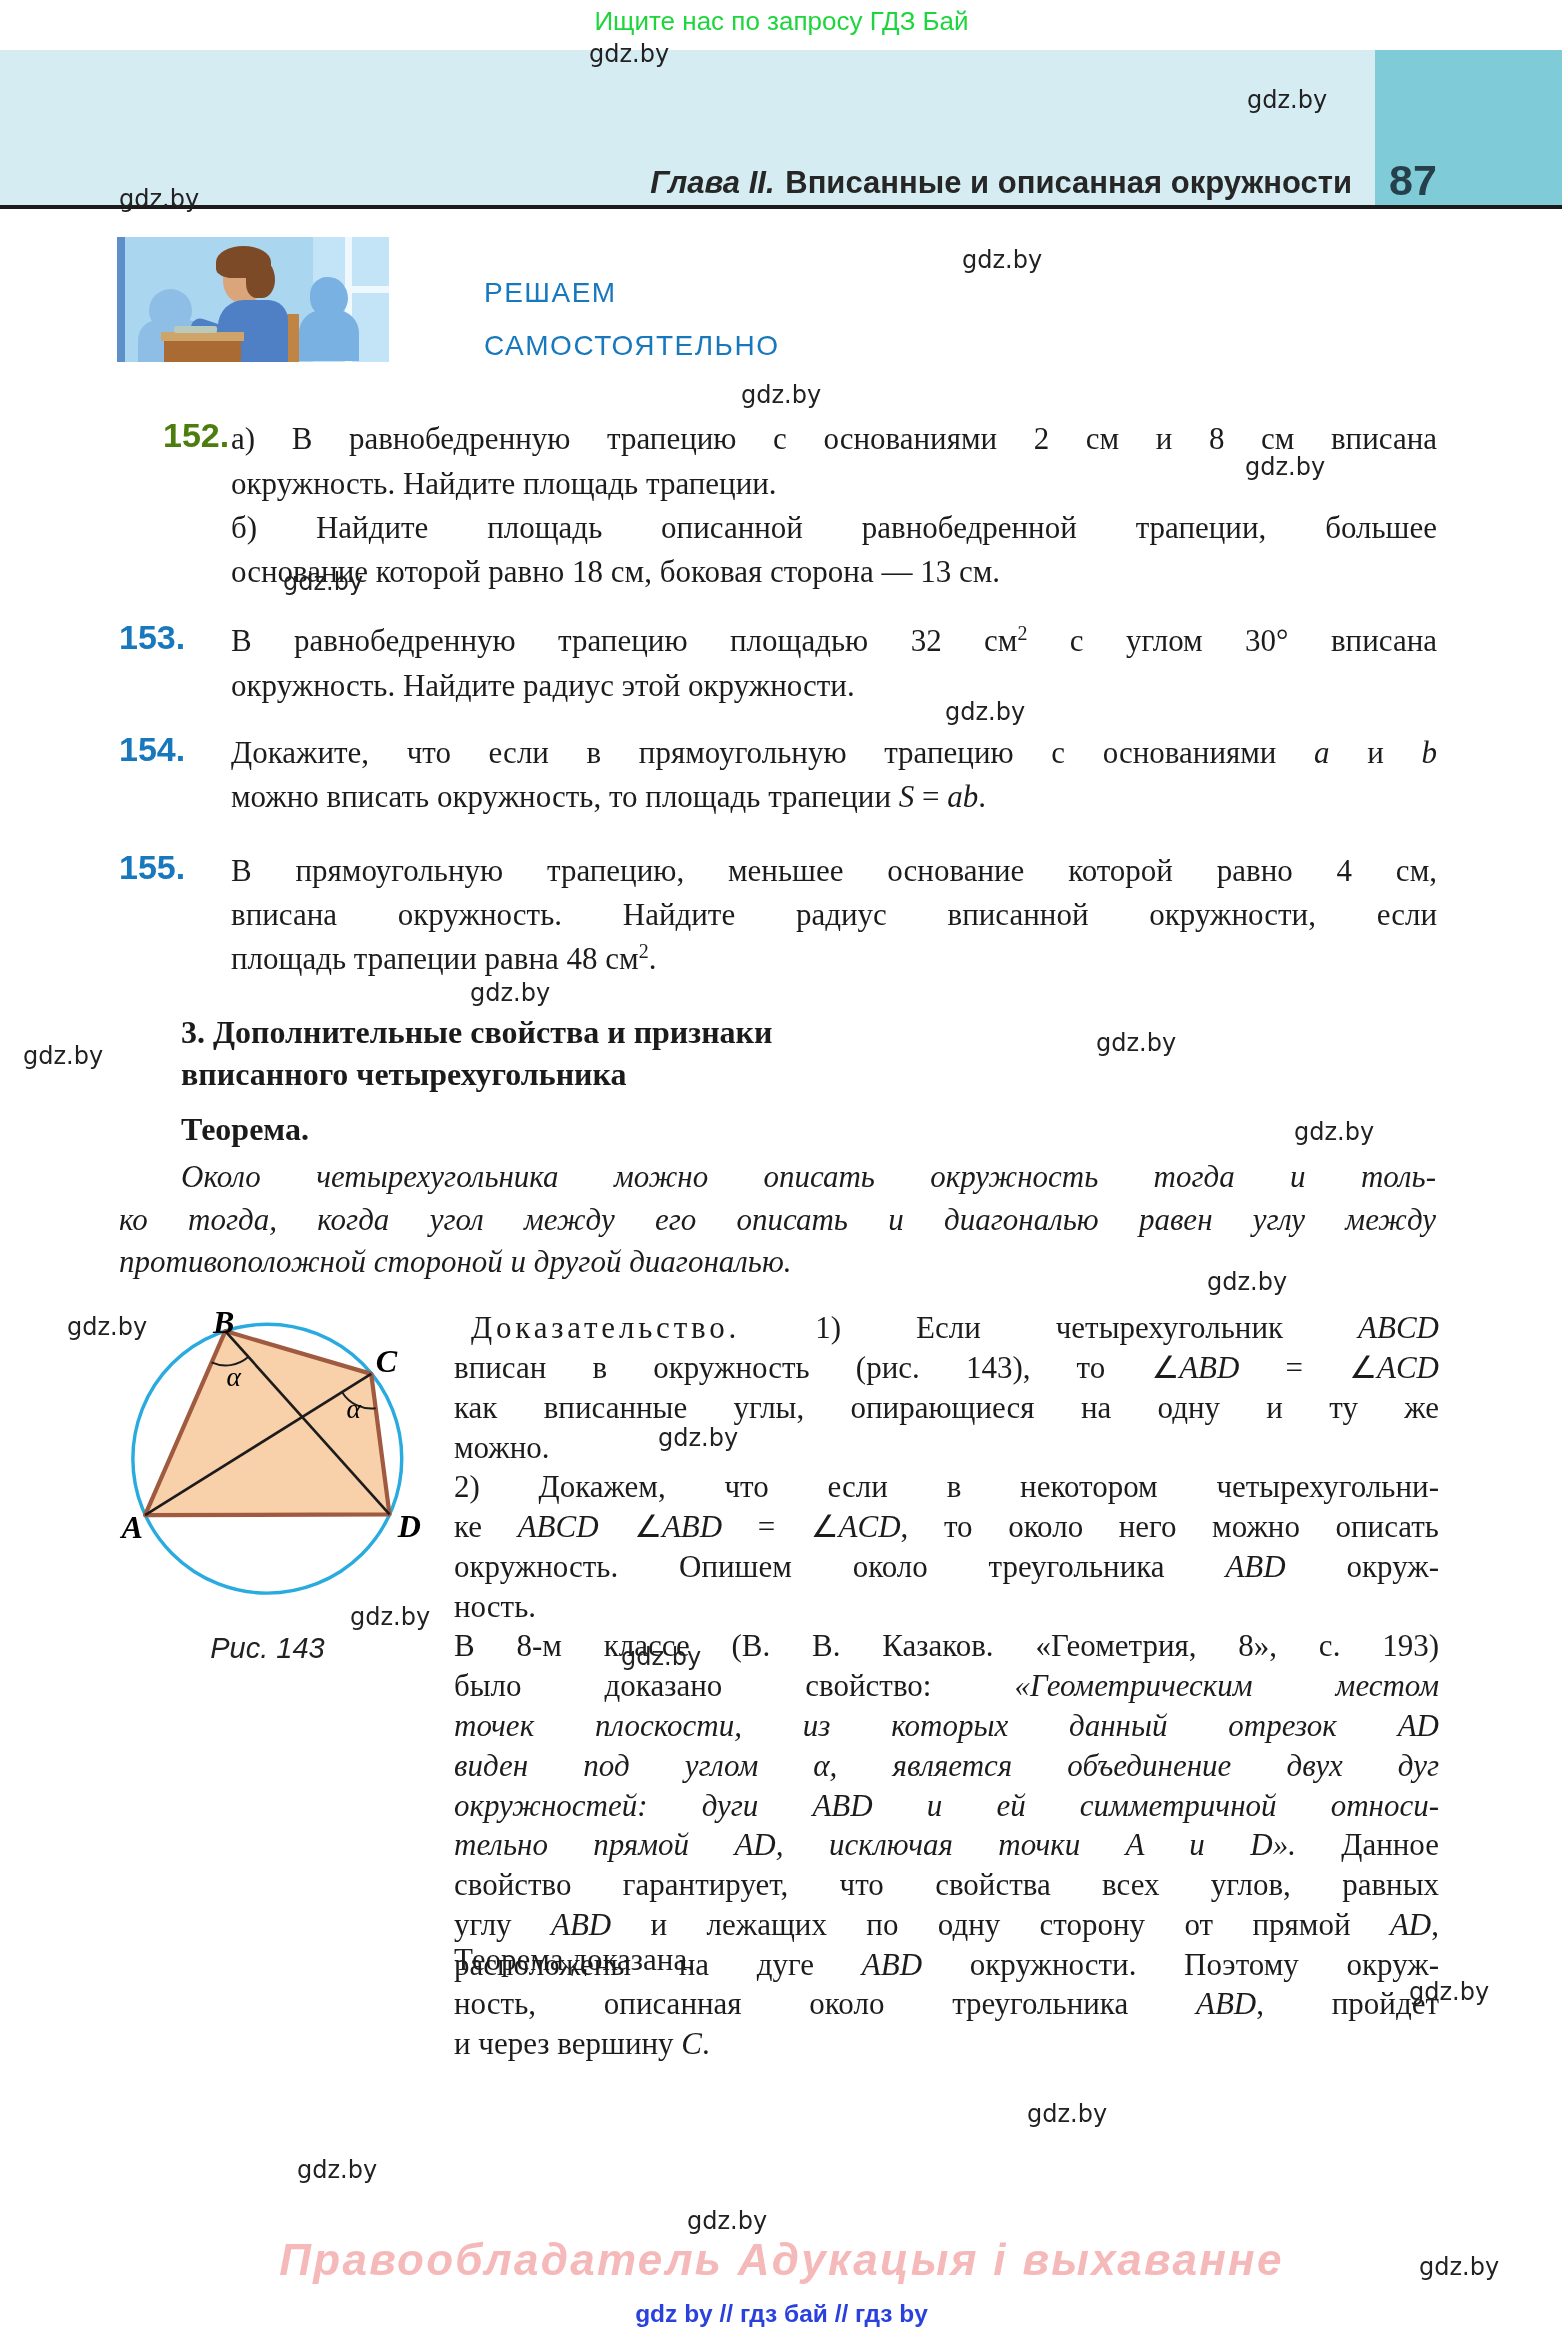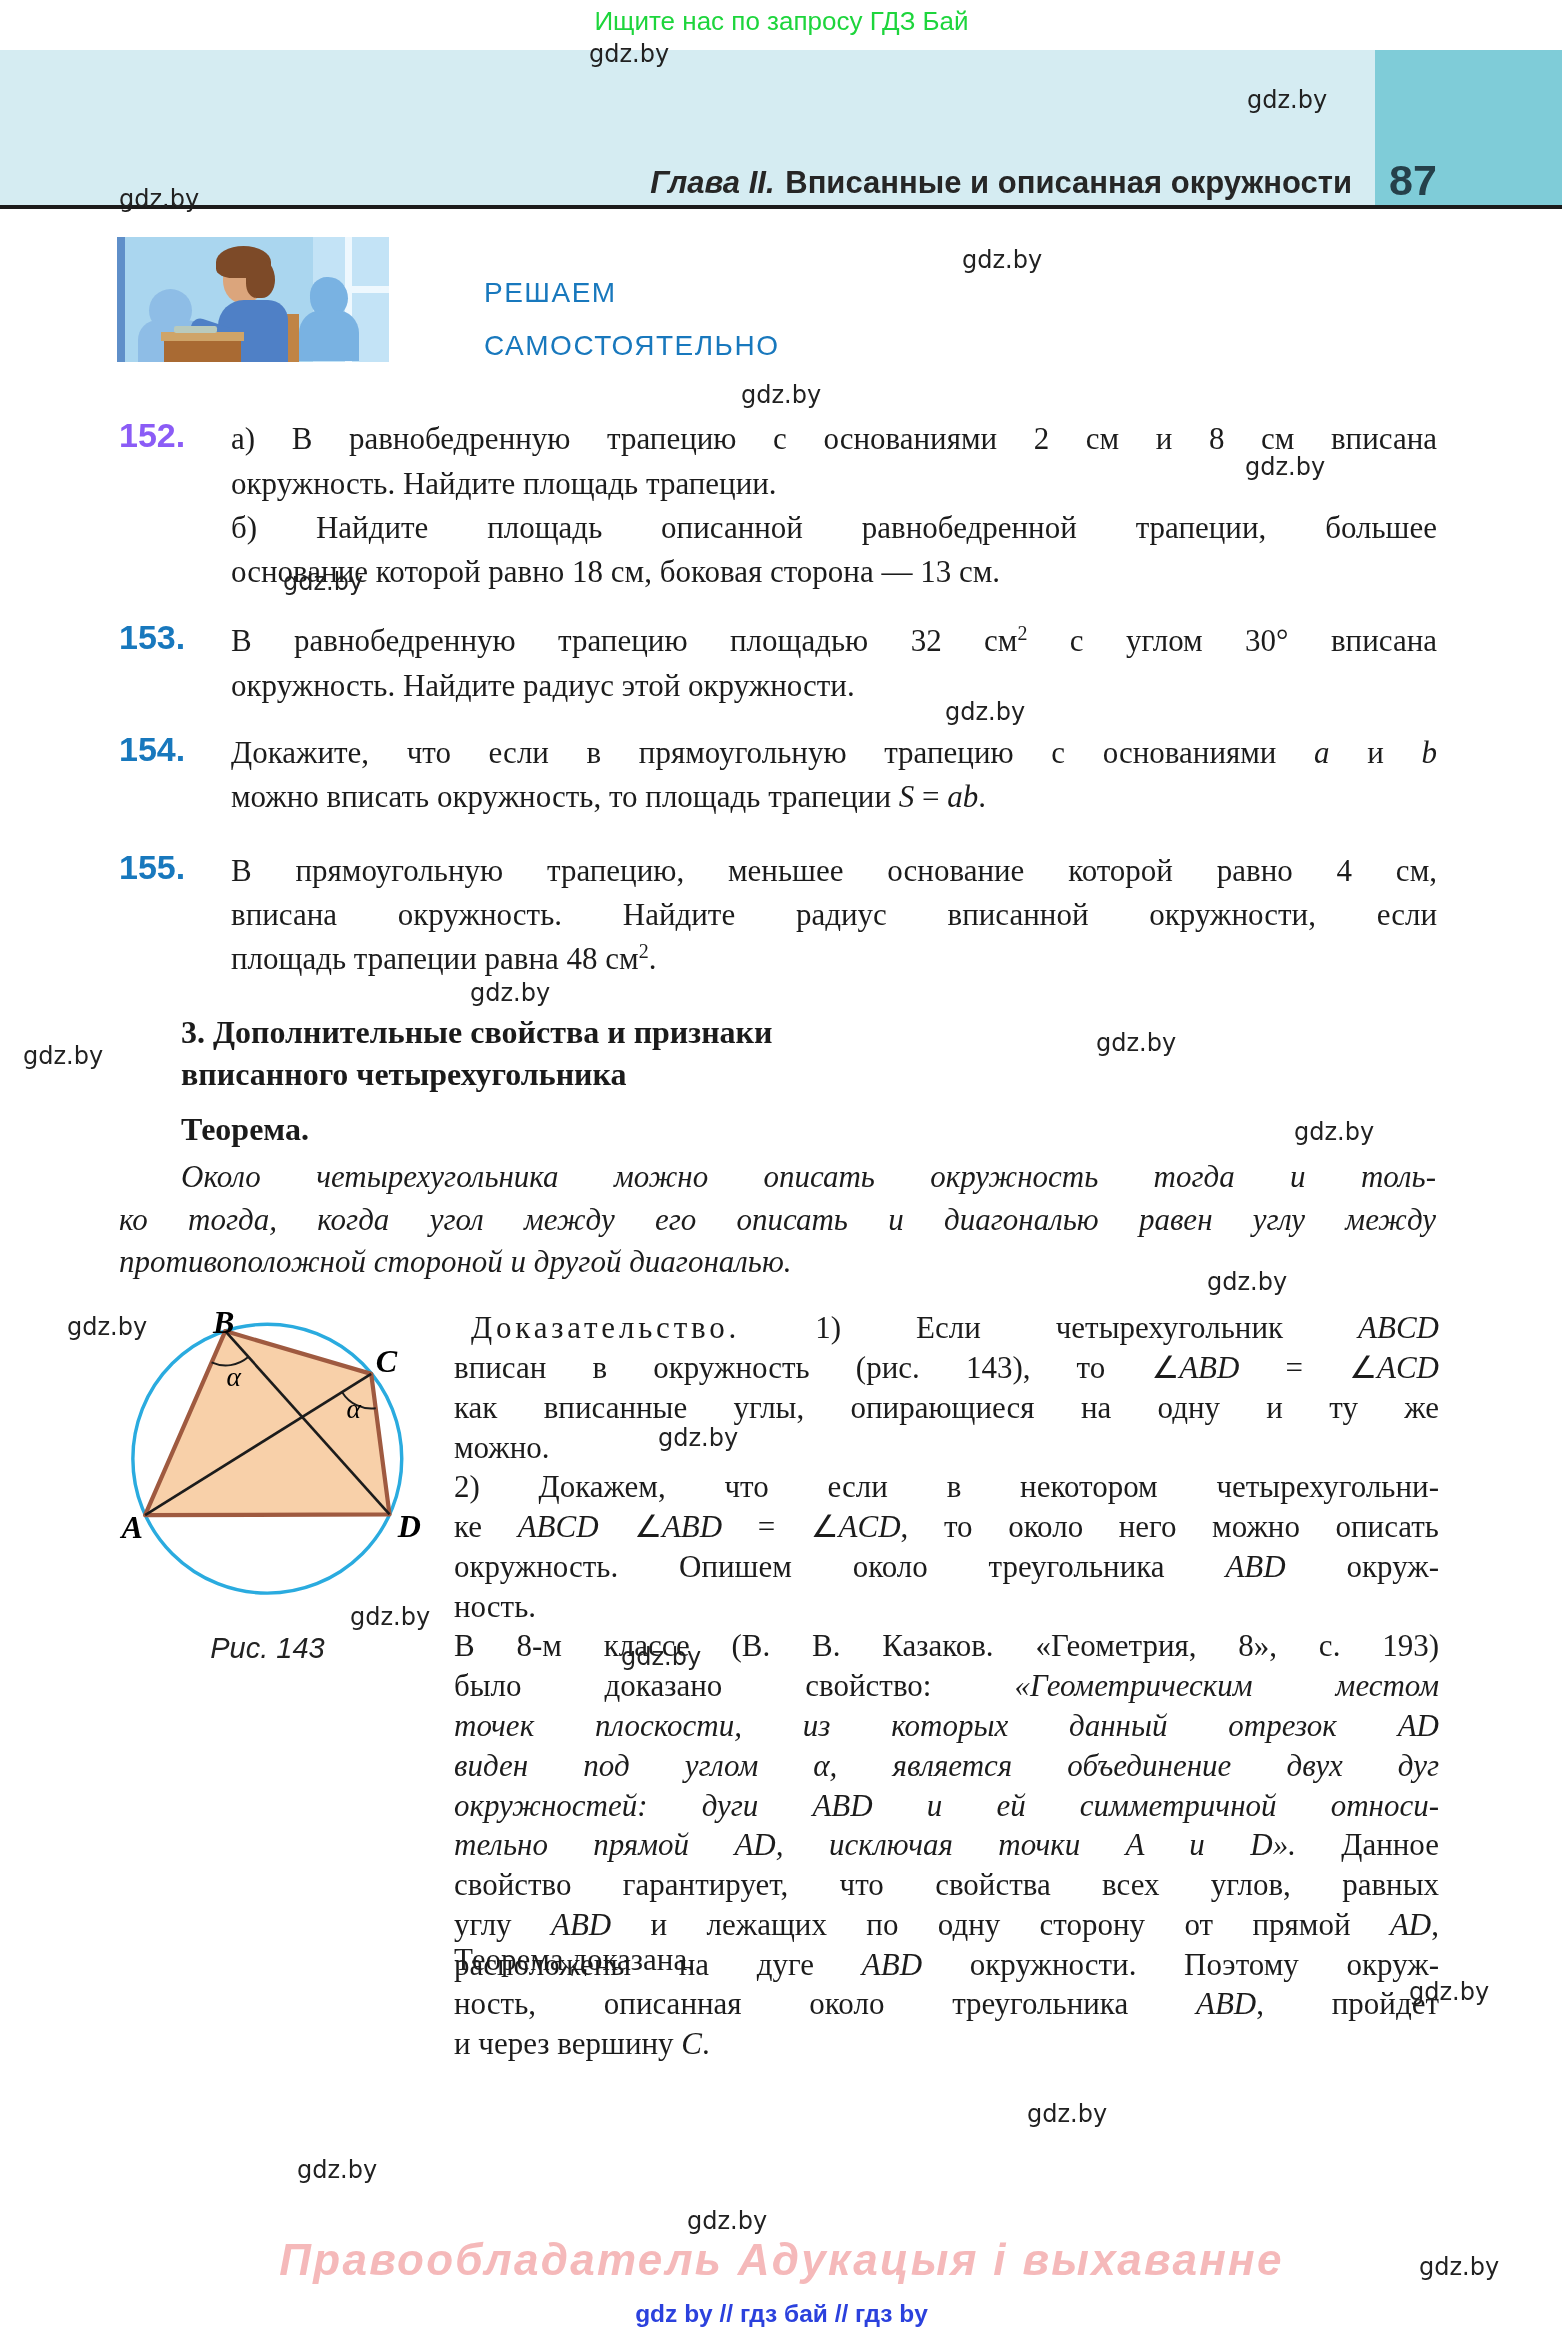--- a/index.html
+++ b/index.html
@@ -79,21 +79,21 @@
     <div style="left:73px;top:86px;width:47px;height:20px;background:#4f80c6;border-radius:9.2px;transform:rotate(18deg);"></div>
     <div style="left:44px;top:95px;width:83px;height:9.2px;background:#cfa468;"></div>
     <div style="left:47px;top:104px;width:77px;height:20.7px;background:#a96a33;"></div>
     <div style="left:57px;top:89px;width:43px;height:6.9px;background:#b9cabc;border-radius:2.3px;"></div>
   </div>
 
   <div class="abs banner-line" style="top: 277px; color: rgb(24, 120, 189);">РЕШАЕМ</div>
   <div class="abs banner-line" style="top: 330px; color: rgb(24, 120, 189);">САМОСТОЯТЕЛЬНО</div>
 
   <div id="flow">
-      <div class="pnum" style="top: 416px; color: #8b5cf6;">152.</div>
+      <div class="pnum" style="top: 416px; color: #4d7c0f; margin-left: 44px;">152.</div>
       <div class="tline j" style="left: 231px; top: 419px; width: 1206px;"><span class="r">а) В равнобедренную трапецию с основаниями 2 см и 8 см вписана</span></div>
       <div class="tline l" style="left: 231px; top: 464px; width: 1206px;"><span class="r">окружность. Найдите площадь трапеции.</span></div>
       <div class="tline j" style="left: 231px; top: 508px; width: 1206px;"><span class="r">б) Найдите площадь описанной равнобедренной трапеции, большее</span></div>
       <div class="tline l" style="left: 231px; top: 552px; width: 1206px;"><span class="r">основание которой равно 18 см, боковая сторона — 13 см.</span></div>
       <div class="pnum" style="top: 618px; color: rgb(24, 120, 189);">153.</div>
       <div class="tline j" style="left: 231px; top: 621px; width: 1206px;"><span class="r">В равнобедренную трапецию площадью 32 см</span><sup class="sup">2</sup><span class="r"> с углом 30° вписана</span></div>
       <div class="tline l" style="left: 231px; top: 666px; width: 1206px;"><span class="r">окружность. Найдите радиус этой окружности.</span></div>
       <div class="pnum" style="top: 730px; color: rgb(24, 120, 189);">154.</div>
       <div class="tline j" style="left: 231px; top: 733px; width: 1206px;"><span class="r">Докажите, что если в прямоугольную трапецию с основаниями </span><span class="i">a</span><span class="r"> и </span><span class="i">b</span></div>
       <div class="tline l" style="left: 231px; top: 777px; width: 1206px;"><span class="r">можно вписать окружность, то площадь трапеции </span><span class="i">S</span><span class="r"> = </span><span class="i">ab</span><span class="r">.</span></div>

